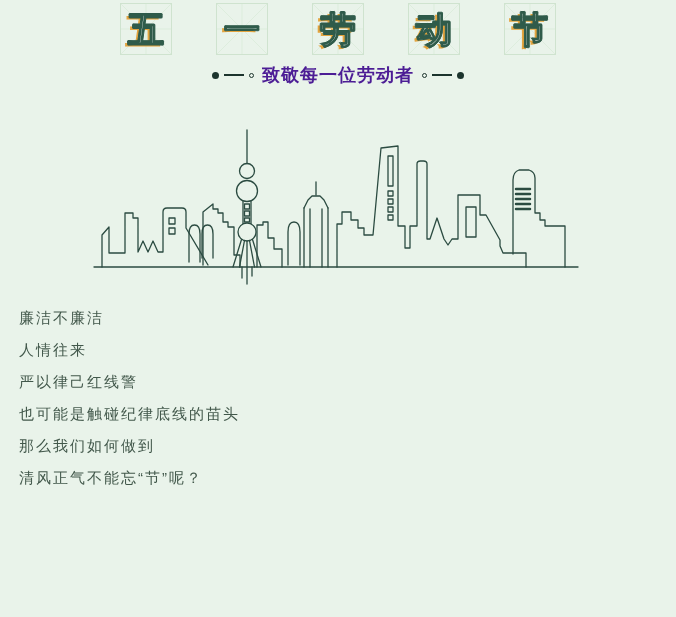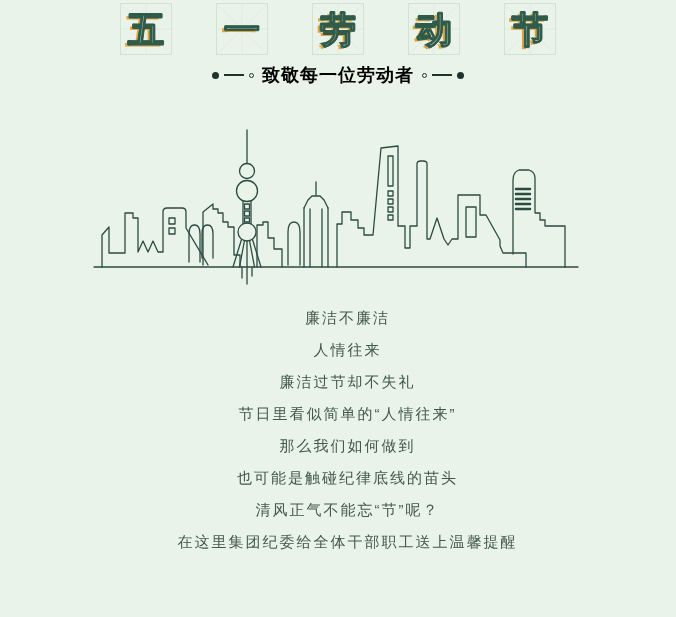--- a/index.html
+++ b/index.html
@@ -56,36 +56,36 @@
     gap: 5px;
   }
   .orn-dot  { width: 7px; height: 7px; border-radius: 50%; background: #1c342d; }
   .orn-dash { width: 20px; height: 2.5px; background: #1c342d; }
   .orn-ring { width: 5px; height: 5px; border-radius: 50%; border: 1.5px solid #1c342d; }
   .subtitle-text {
     margin: 0 3px;
     font-size: 18px;
     font-weight: 700;
     letter-spacing: 1px;
-    color: #000000;
+    color: #4c1d95;
   }
 
   
   .skyline {
     position: absolute;
     left: 92px; top: 128px;
     width: 492px; height: 162px;
   }
 
   
   .body-text {
     position: absolute;
     top: 302px; left: 0;
     width: 100%;
-    text-align: center;
+    text-align: left;
     padding-left: 19px;
   }
   .body-text p {
     height: 32px;
     line-height: 32px;
     font-size: 15px;
     letter-spacing: 2px;
     color: #42584b;
   }
 </style>
@@ -207,21 +207,19 @@
       <path d="M421 126 V52 Q421 44 427 42 H437 Q443 44 443 50 V85 H448 V92 H453 V98 H473 V139"></path>
       <g stroke-width="2.5">
         <path d="M424 61 H438 M424 66 H438 M424 71 H438 M424 76 H438 M424 81 H438"></path>
       </g>
     </g>
   </svg>
 
   <div class="body-text">
     <p>廉洁不廉洁</p>
     <p>人情往来</p>
-    <p>廉洁过节却不失礼</p>
-    <p>节日里看似简单的“人情往来”</p>
+    <p>严以律己红线警</p>
+    <p>也可能是触碰纪律底线的苗头</p>
     <p>那么我们如何做到</p>
-    <p>也可能是触碰纪律底线的苗头</p>
     <p>清风正气不能忘“节”呢？</p>
-    <p>在这里集团纪委给全体干部职工送上温馨提醒</p>
   </div>
 
 </div>
 
 </body></html>

